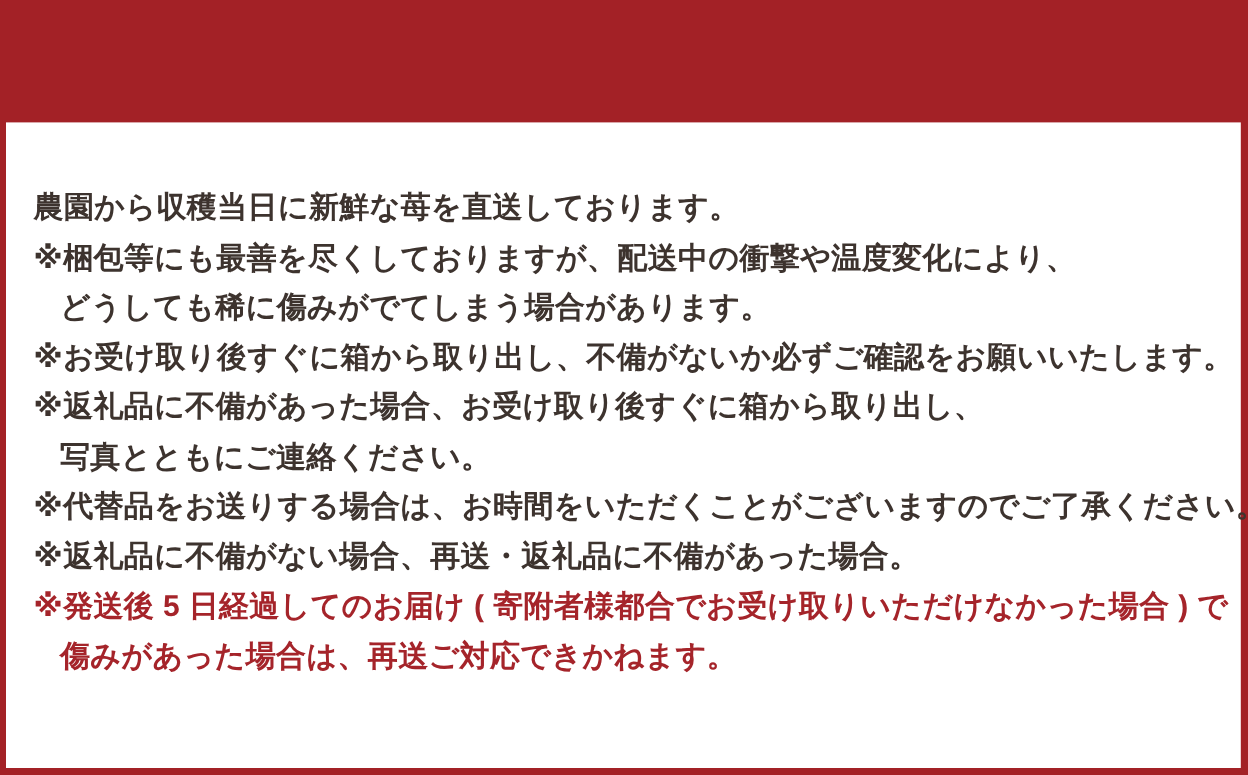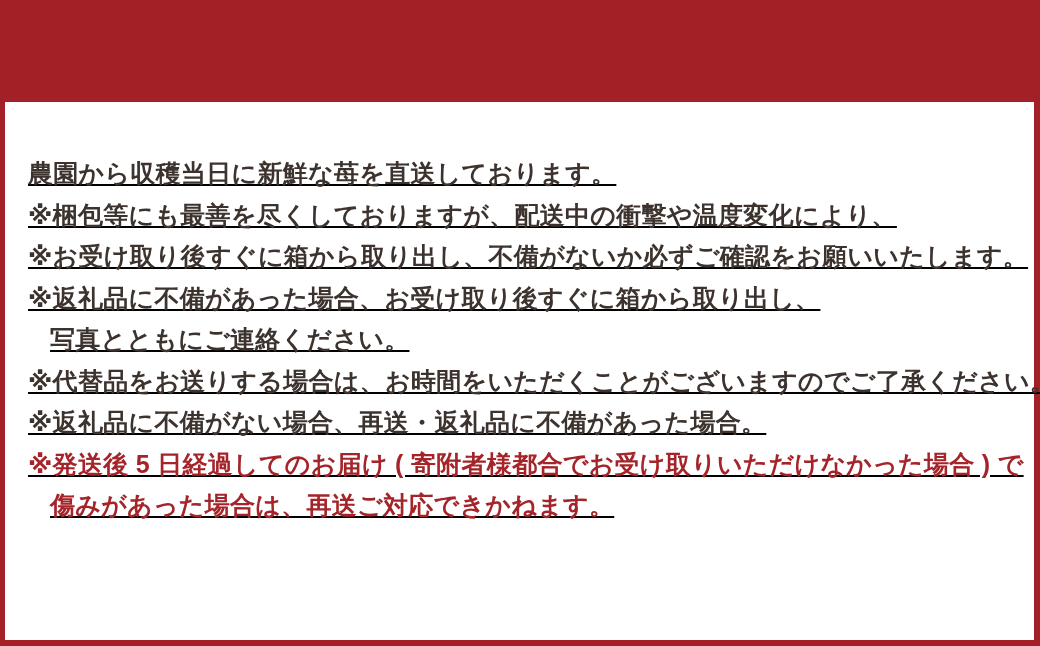--- a/index.html
+++ b/index.html
@@ -46,21 +46,20 @@
     line-height: 1;
   }
   .content {
     position: absolute;
     left: 5px;
     right: 6px;
     top: 102px;
     bottom: 6px;
     background: var(--panel);
     padding: 51px 18px 0 23px;
-    text-decoration: underline;
   }
   .line {
     font-size: 25px;
     font-weight: bold;
     color: var(--body-text);
     line-height: 41.5px;
     letter-spacing: 0.3px;
     white-space: nowrap;
   }
   .line.indent { padding-left: 22px; }
@@ -69,20 +68,21 @@
 </head>
 <body>
 
 <div class="banner">
 
 
   <div class="content">
 
   <div class="line">農園から収穫当日に新鮮な苺を直送しております。</div>
       <div class="line">※梱包等にも最善を尽くしておりますが、配送中の衝撃や温度変化により、</div>
+      <div class="line indent">どうしても稀に傷みがでてしまう場合があります。</div>
       <div class="line">※お受け取り後すぐに箱から取り出し、不備がないか必ずご確認をお願いいたします。</div>
       <div class="line">※返礼品に不備があった場合、お受け取り後すぐに箱から取り出し、</div>
       <div class="line indent">写真とともにご連絡ください。</div>
       <div class="line">※代替品をお送りする場合は、お時間をいただくことがございますのでご了承ください。</div>
       <div class="line">※返礼品に不備がない場合、再送・返礼品に不備があった場合。</div>
       <div class="line alert">※発送後 5 日経過してのお届け ( 寄附者様都合でお受け取りいただけなかった場合 ) で</div>
       <div class="line indent alert">傷みがあった場合は、再送ご対応できかねます。</div>
     </div>
 
 </div>

